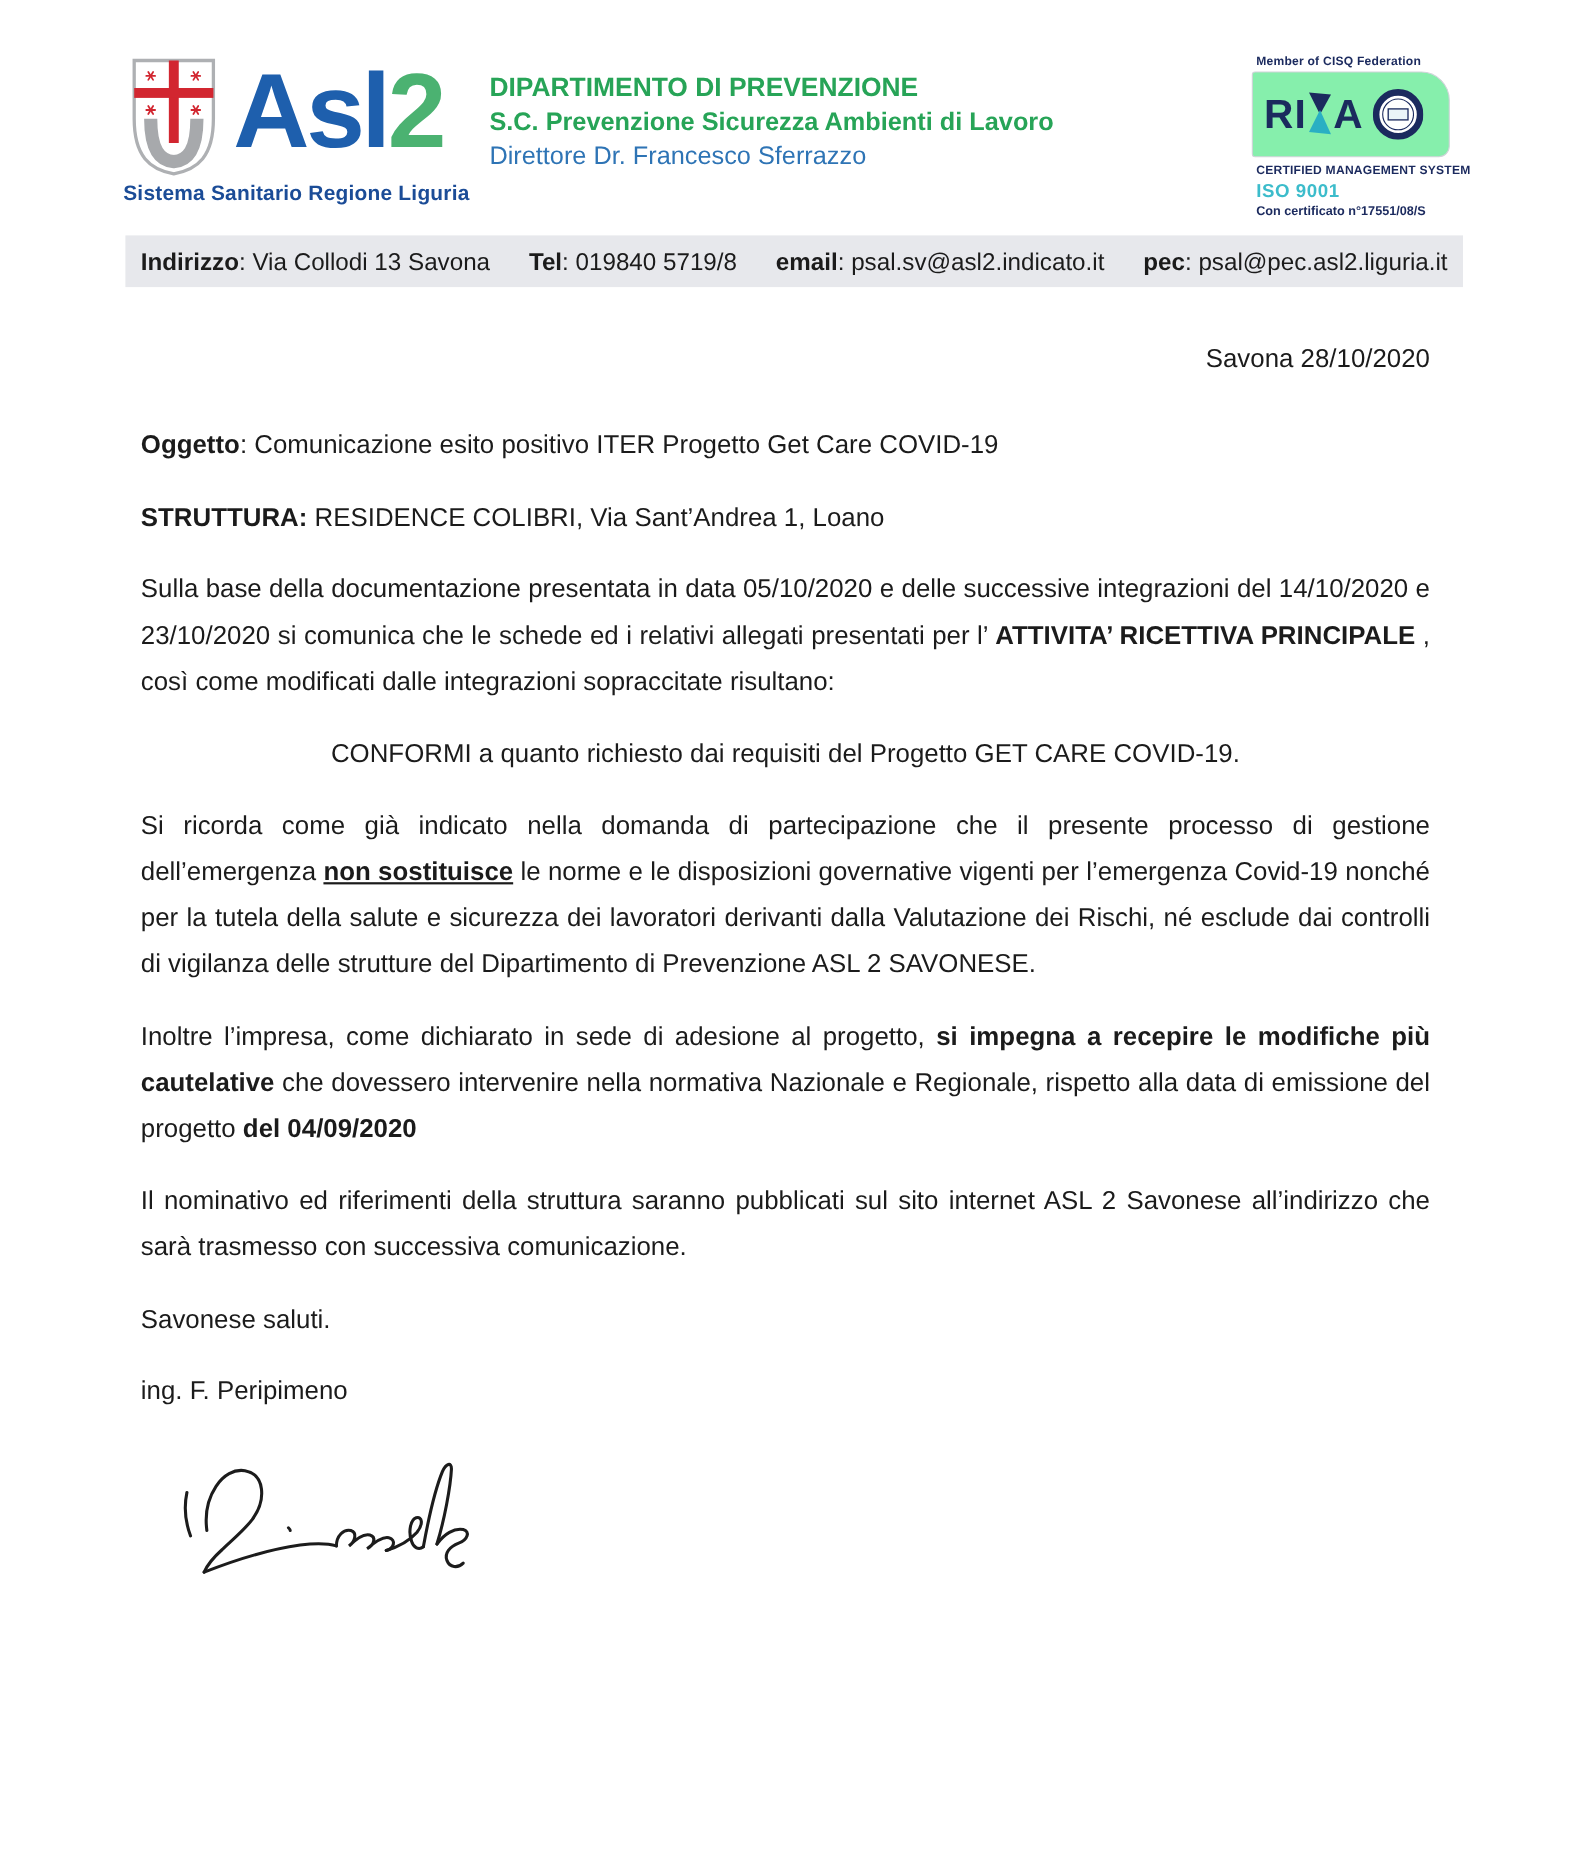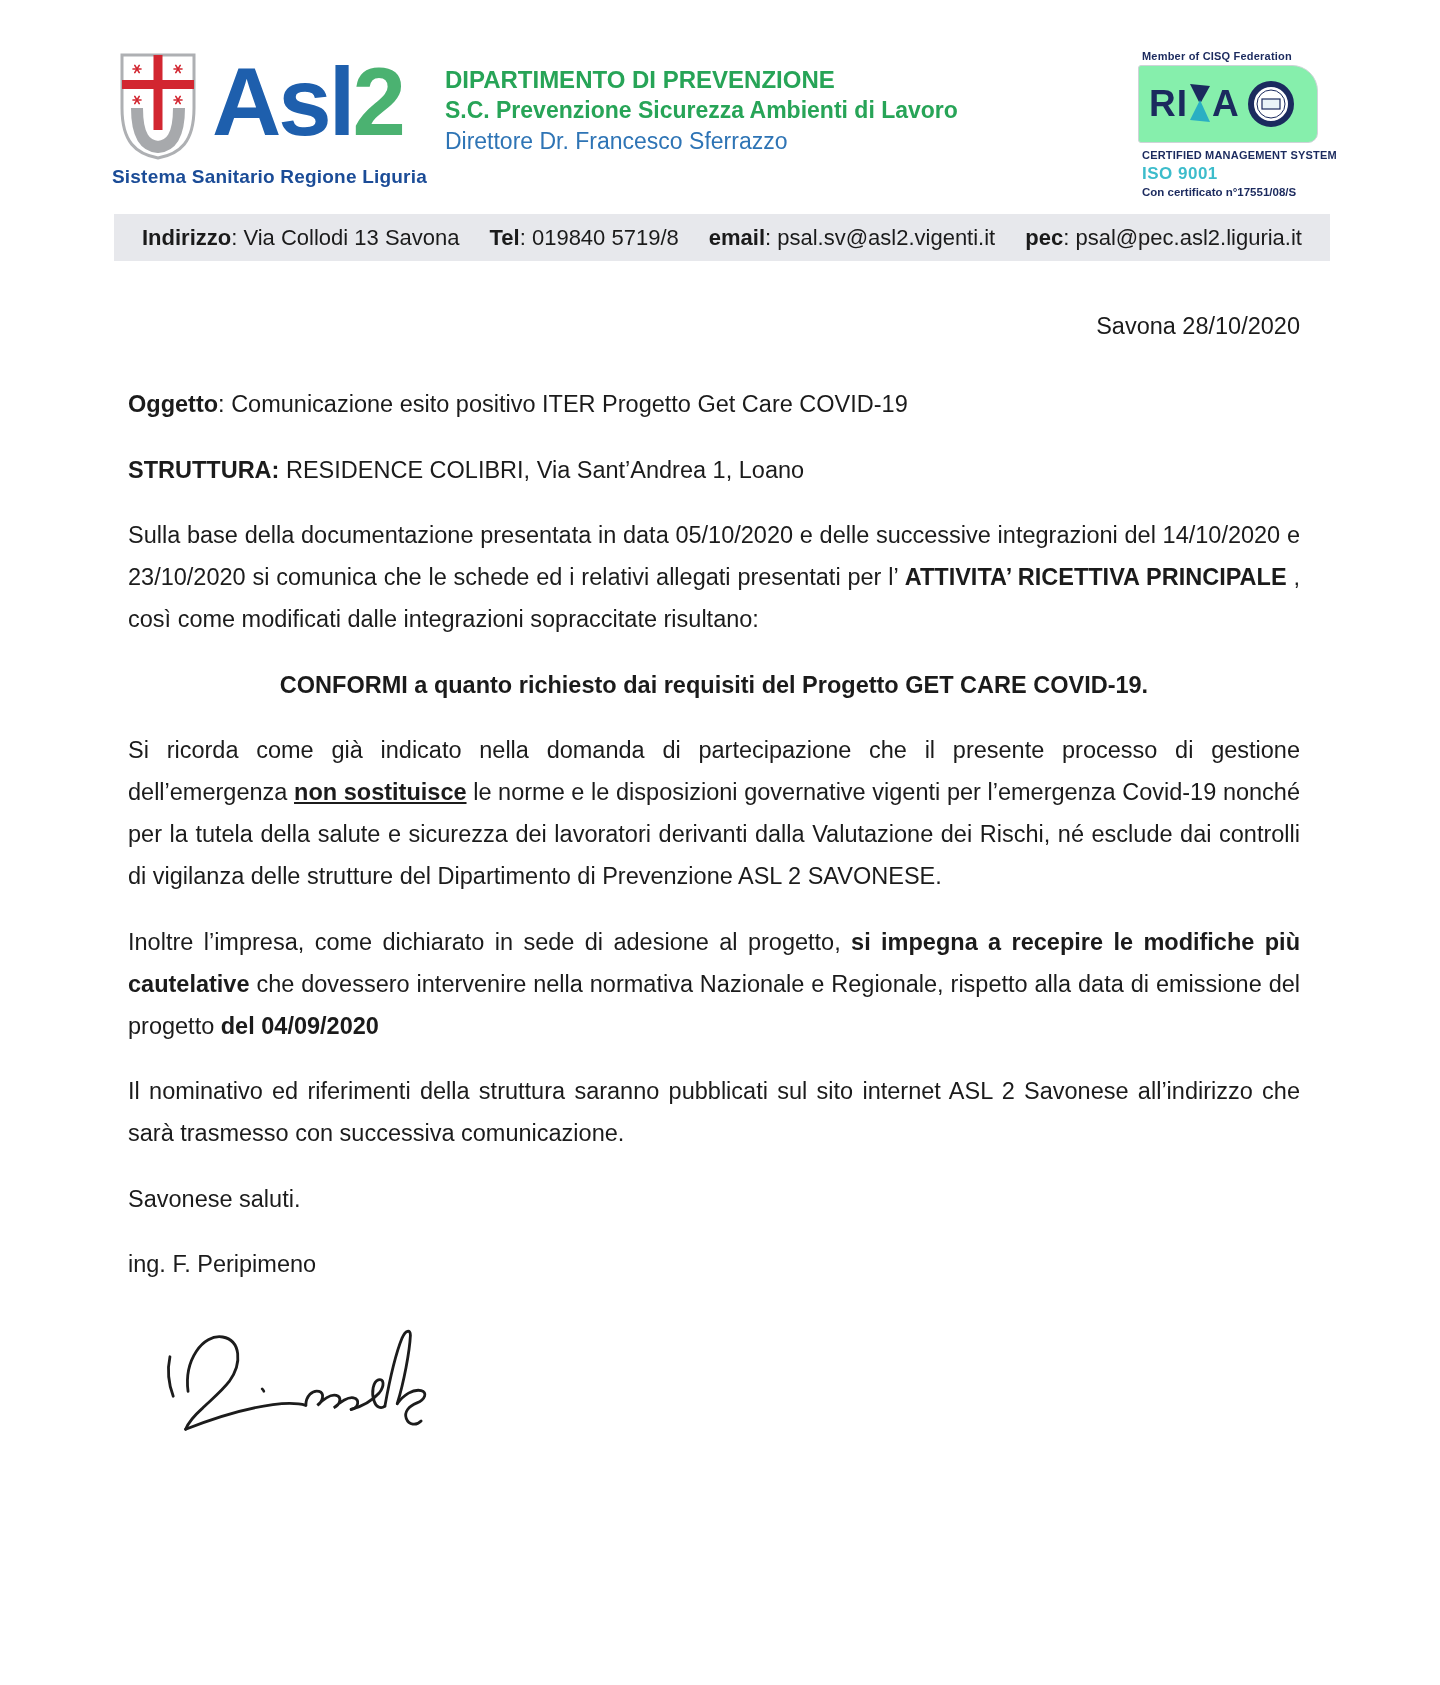--- a/index.html
+++ b/index.html
@@ -31,30 +31,30 @@
   .rina-word { display:flex; align-items:center; font-weight:bold; font-size:37px; color:#1b2a5e; letter-spacing:1px; }
   .rina-n { width:22px; height:42px; margin:0 1px; }
   .seal { width:46px; height:46px; margin-left:8px; flex:0 0 auto; }
   .cert-sys { font-size:11px; font-weight:bold; color:#1b2a5e; margin:6px 0 0 4px; letter-spacing:0.2px; white-space:nowrap; }
   .cert-iso { font-size:17px; font-weight:bold; color:#3cbccb; margin:3px 0 0 4px; letter-spacing:0.5px; }
   .cert-num { font-size:11.5px; font-weight:bold; color:#1b2a5e; margin:2px 0 0 4px; }
   
   .contact-bar {
     margin:16px 110px 0 114px; background:#e7e8ec; height:47px;
     display:flex; align-items:center; justify-content:space-between;
-    font-size:22px; padding:0 28px;
+    font-size:22px; padding:0 14px;
   }
   .contact-item b { font-weight:bold; }
   
   .letter { margin:0 140px 0 128px; font-size:23.5px; line-height:42px; }
   .date-line { text-align:right; margin-top:44px; }
   .subject-line { margin-top:36px; }
   .structure-line { margin-top:12px; }
   .para { text-align:justify; margin-top:12px; }
-  .conformi { text-align:center; font-weight:bold; margin-top:12px; }
+  .conformi { text-align:center; font-weight:normal; margin-top:12px; }
   .bu { font-weight:bold; text-decoration:underline; }
   .closing-line { margin-top:12px; }
   .signer-line { margin-top:18px; }
   .signature-wrap { margin:16px 0 0 22px; }
   b { font-weight:bold; }
 </style>
 </head>
 <body>
 
 <div class="page">
@@ -110,21 +110,21 @@
       </div>
       <div class="cert-sys">CERTIFIED MANAGEMENT SYSTEM</div>
       <div class="cert-iso">ISO 9001</div>
       <div class="cert-num">Con certificato n°17551/08/S</div>
     </div>
   </header>
 
   <div class="contact-bar">
     <span class="contact-item"><b>Indirizzo</b><span>: Via Collodi 13 Savona</span></span>
     <span class="contact-item"><b>Tel</b><span>: 019840 5719/8</span></span>
-    <span class="contact-item"><b>email</b><span>: psal.sv@asl2.vigenti.it</span></span>
+    <span class="contact-item"><b>email</b><span>: psal.sv@asl2.indicato.it</span></span>
     <span class="contact-item"><b>pec</b><span>: psal@pec.asl2.liguria.it</span></span>
   </div>
 
   <main class="letter">
 
     <div class="date-line">Savona 28/10/2020</div>
 
     <p class="subject-line"><b>Oggetto</b><span>: Comunicazione esito positivo ITER Progetto Get Care COVID-19</span></p>
 
     <p class="structure-line"><b>STRUTTURA:</b><span> RESIDENCE COLIBRI, Via Sant’Andrea 1, Loano</span></p>

